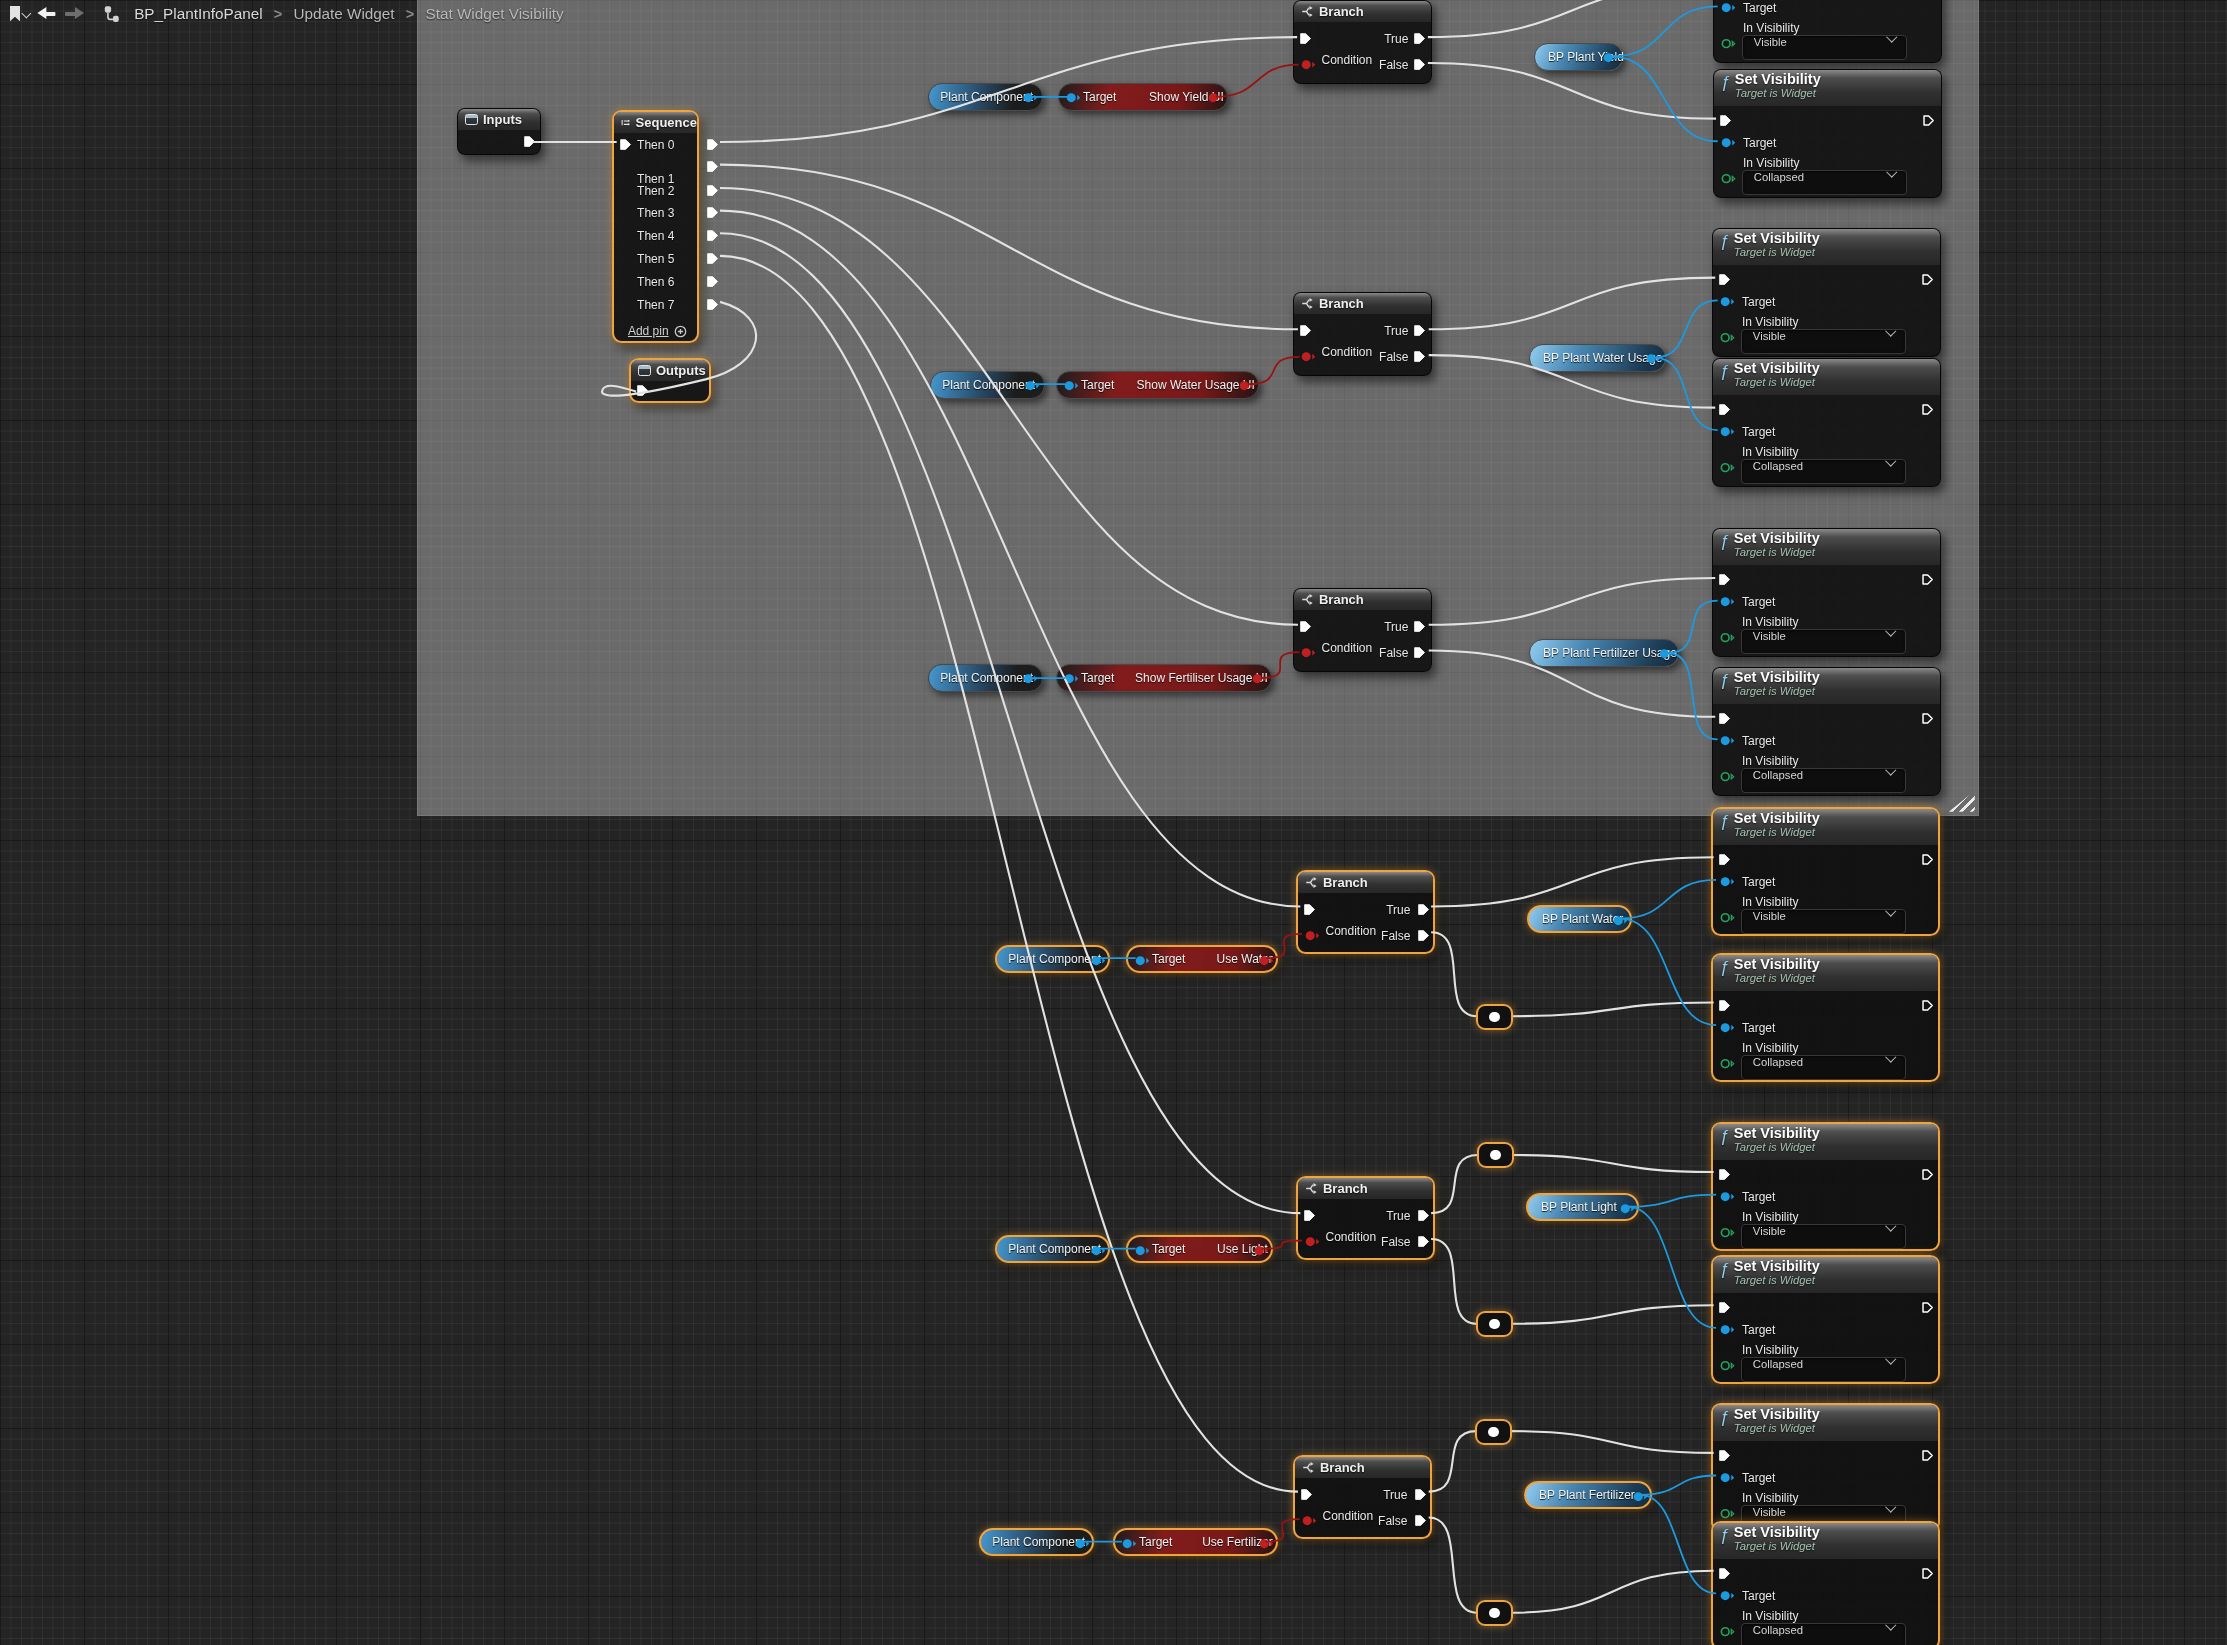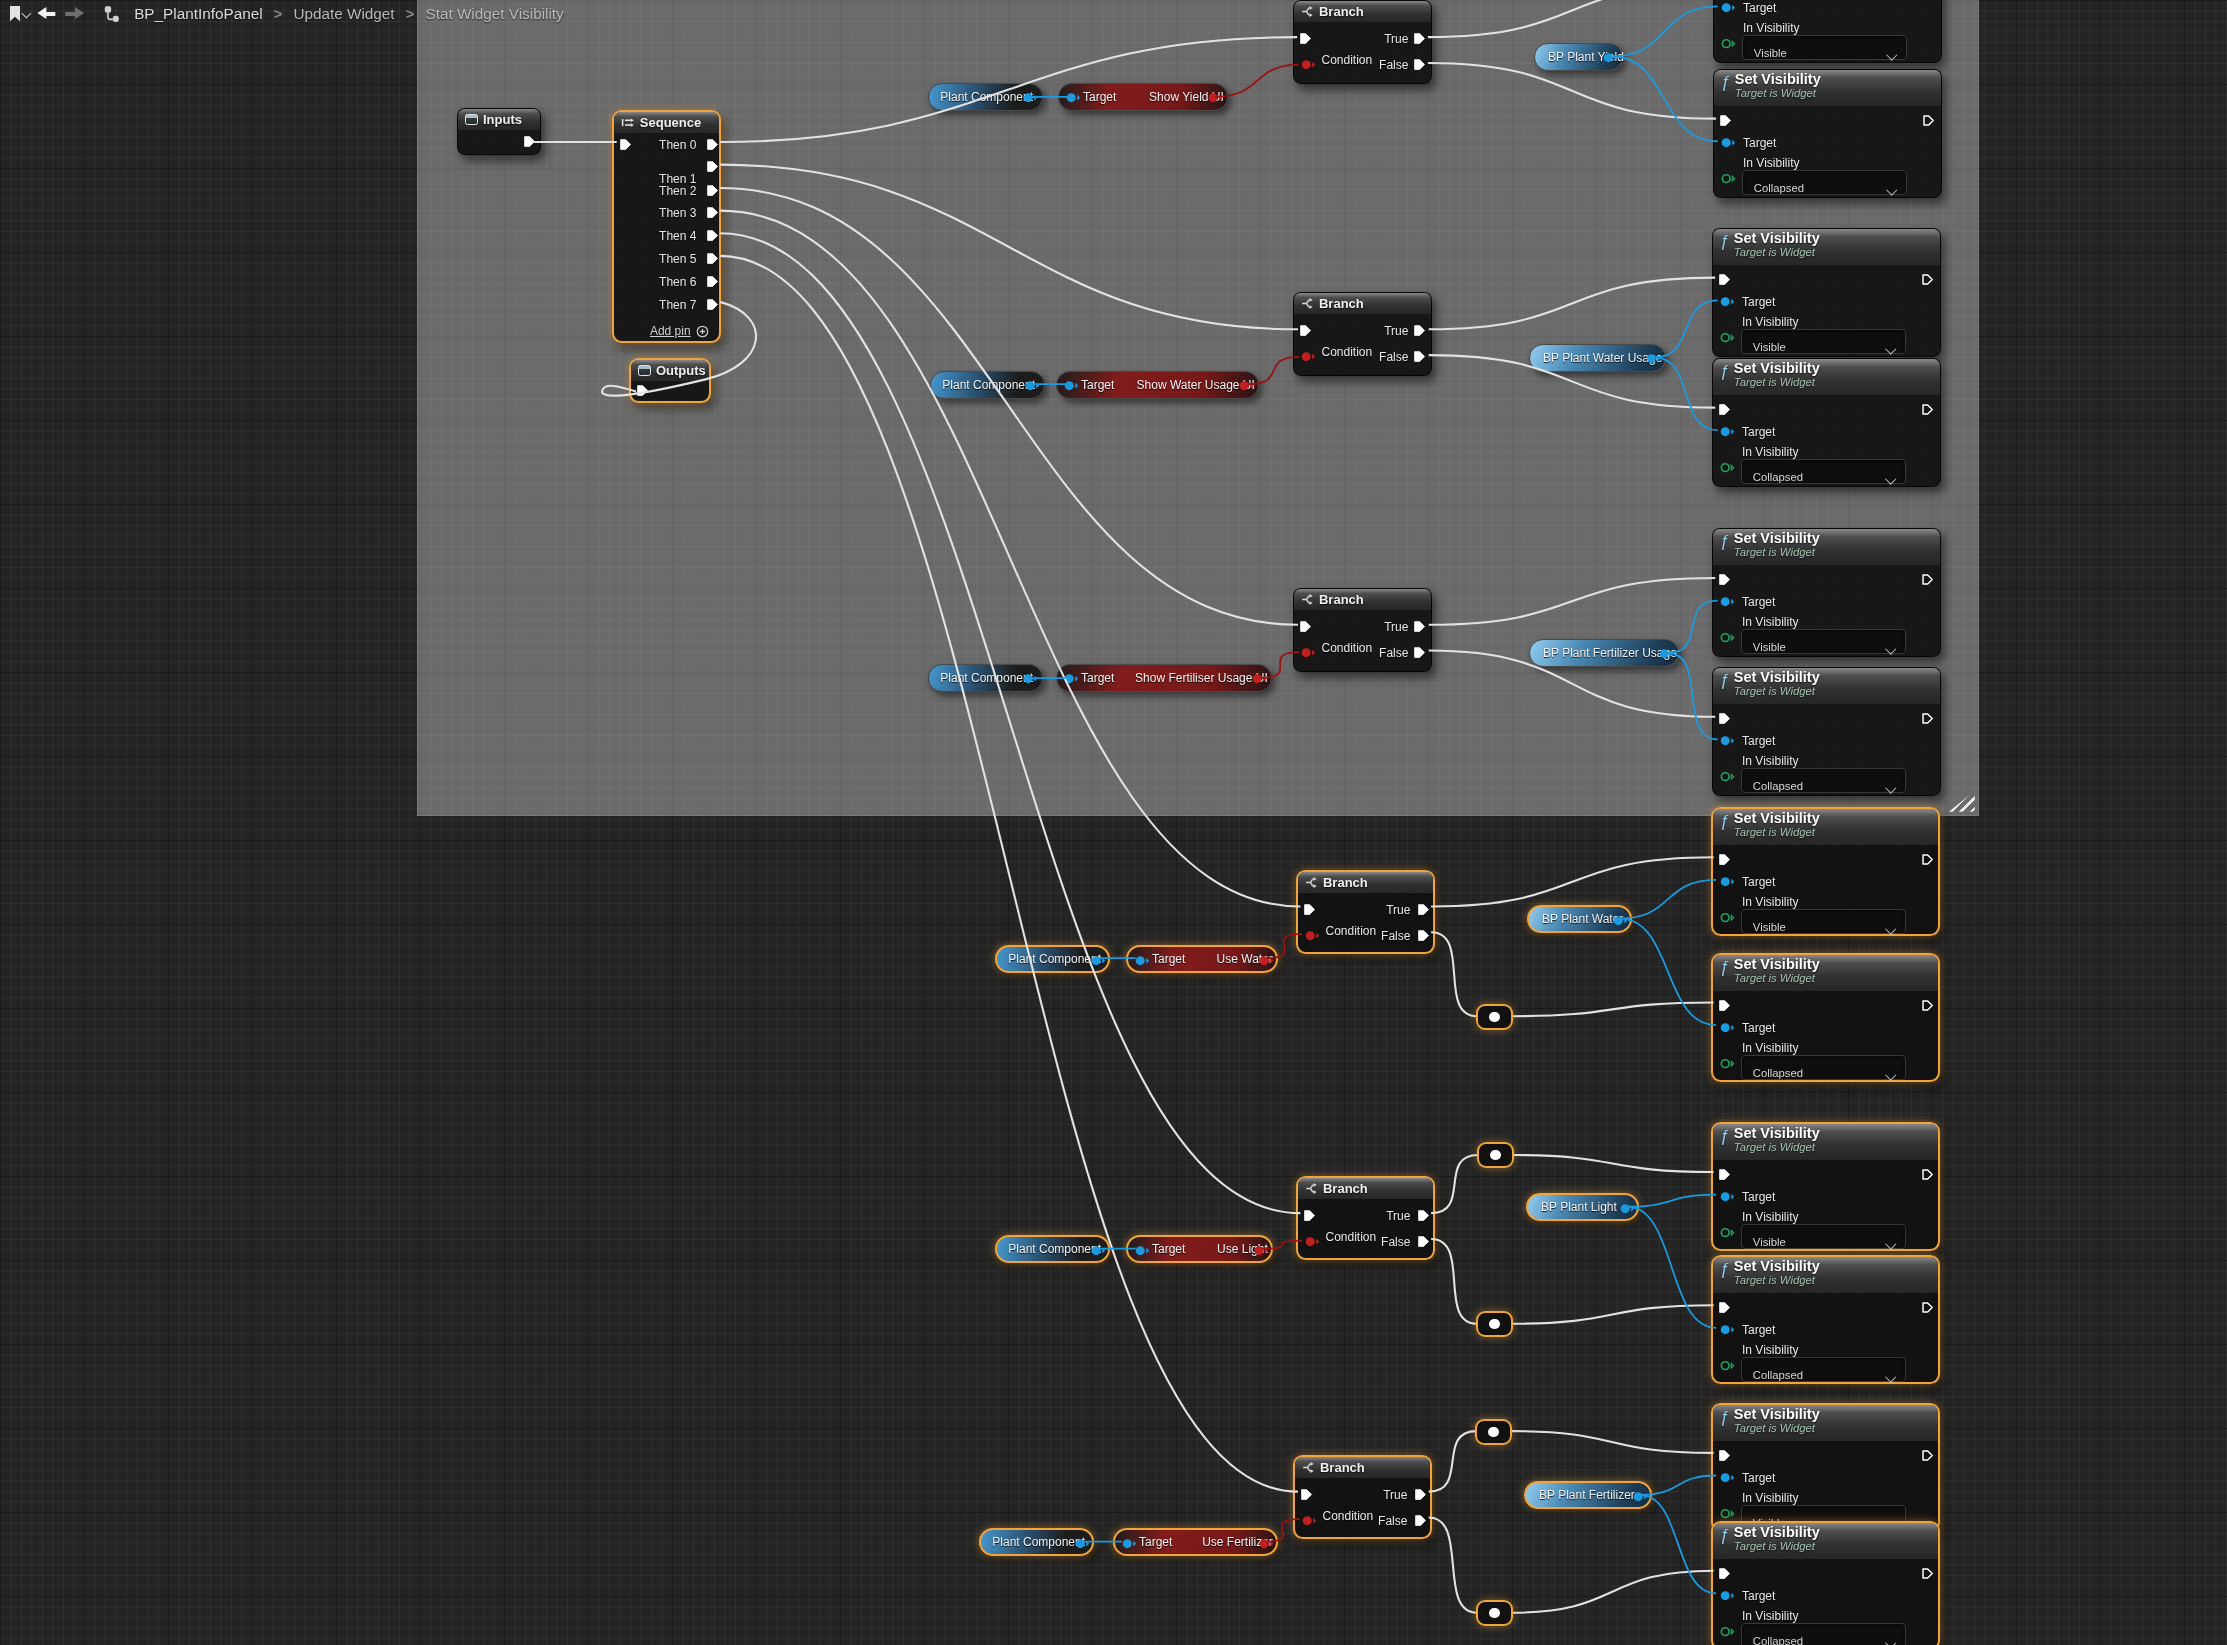--- a/index.html
+++ b/index.html
@@ -41,21 +41,21 @@
   
   .pill{position:absolute;border-radius:14.5px;border:1.6px solid #4a4a4a;background:#1c1c1c;
     box-sizing:border-box;display:flex;align-items:center;box-shadow:3.2px 4px 7.3px rgba(0,0,0,.5);}
   .pill.sel{border:2.4px solid #f1a33c;box-shadow:0 0 8px rgba(241,163,60,.5),3.2px 4px 7.3px rgba(0,0,0,.5);}
   .pill .txt{font-size:12px;color:#f2f2f2;text-shadow:0 0.8px 0.8px rgba(0,0,0,.8);white-space:nowrap;}
   .pill-var{background:linear-gradient(100deg,rgba(72,158,216,.95) 0%,rgba(52,120,176,.55) 42%,rgba(30,30,30,.25) 75%),#1c1c1c;}
   .pill-bool{background:linear-gradient(100deg,rgba(35,30,30,.3) 0%,rgba(148,28,28,.85) 30%,rgba(132,24,24,.88) 72%,rgba(50,12,12,.5) 100%),#1c1c1c;}
   .pill-bp{background:linear-gradient(115deg,#93cdf0 0%,#4887b2 35%,#1d3c55 82%,#142a3c 100%);}
   
   .dd{position:absolute;height:22.6px;background:#0e0e0e;border:0.8px solid #383838;border-radius:4px;
-    display:flex;align-items:flex-end;box-shadow:inset 0 0.8px 2.4px rgba(0,0,0,.8);}
+    display:flex;align-items:flex-start;box-shadow:inset 0 0.8px 2.4px rgba(0,0,0,.8);}
   .dd .v{font-size:11.3px;color:#d6d6d6;margin-left:11.3px;}
   .dd .caret{width:6.5px;height:6.5px;border-right:1.6px solid #bdbdbd;border-bottom:1.6px solid #bdbdbd;
     transform:rotate(45deg);margin-left:auto;margin-right:10.5px;margin-top:-3.2px;}
   .ilab{position:absolute;font-size:12px;color:#e8e8e8;text-shadow:0 0.8px 0.8px rgba(0,0,0,.8);}
   
   .knot{position:absolute;width:37px;height:26px;border-radius:9px;border:2.4px solid #f1a33c;
     background:rgba(16,16,16,.9);box-sizing:border-box;box-shadow:0 0 8px rgba(241,163,60,.45);}
   .knot .dot{position:absolute;left:50%;top:50%;width:10.5px;height:10.5px;margin:-5.2px 0 0 -5.2px;
     border-radius:50%;background:#fff;}
   
@@ -105,21 +105,21 @@
         <div class="hdr">
           <div class="tun-ico"></div>
           <span class="t">Outputs</span>
         </div>
         <div class="pin" style="left: 4.8px; top: 24px;">
           <svg width="13" height="13" viewBox="0 0 16 16">
             <path d="M2 2 h6.2 l6 6 -6 6 H2 z" fill="#fff" stroke="#fff" stroke-linejoin="round"></path>
           </svg>
         </div>
       </div>
-      <div class="node  sel" style="left: 612px; top: 110px; width: 109px; height: 233px;">
+      <div class="node  sel" style="left: 612px; top: 110px; width: 87px; height: 233px;">
         <div class="hdr">
           <svg width="14.5" height="11.3" viewBox="0 0 18 14">
             <path d="M2 2.5 v9 M5 4 h7 M5 10 h7" stroke="#e8e8e8" stroke-width="1.8" fill="none"></path>
             <path d="M12 1.8 L16 4 L12 6.2z M12 7.8 L16 10 L12 12.2z" fill="#e8e8e8"></path>
           </svg>
           <span class="t">Sequence</span>
         </div>
         <div class="pin" style="left: 4.8px; top: 26px;">
           <svg width="13" height="13" viewBox="0 0 16 16">
             <path d="M2 2 h6.2 l6 6 -6 6 H2 z" fill="#fff" stroke="#fff" stroke-linejoin="round"></path>

